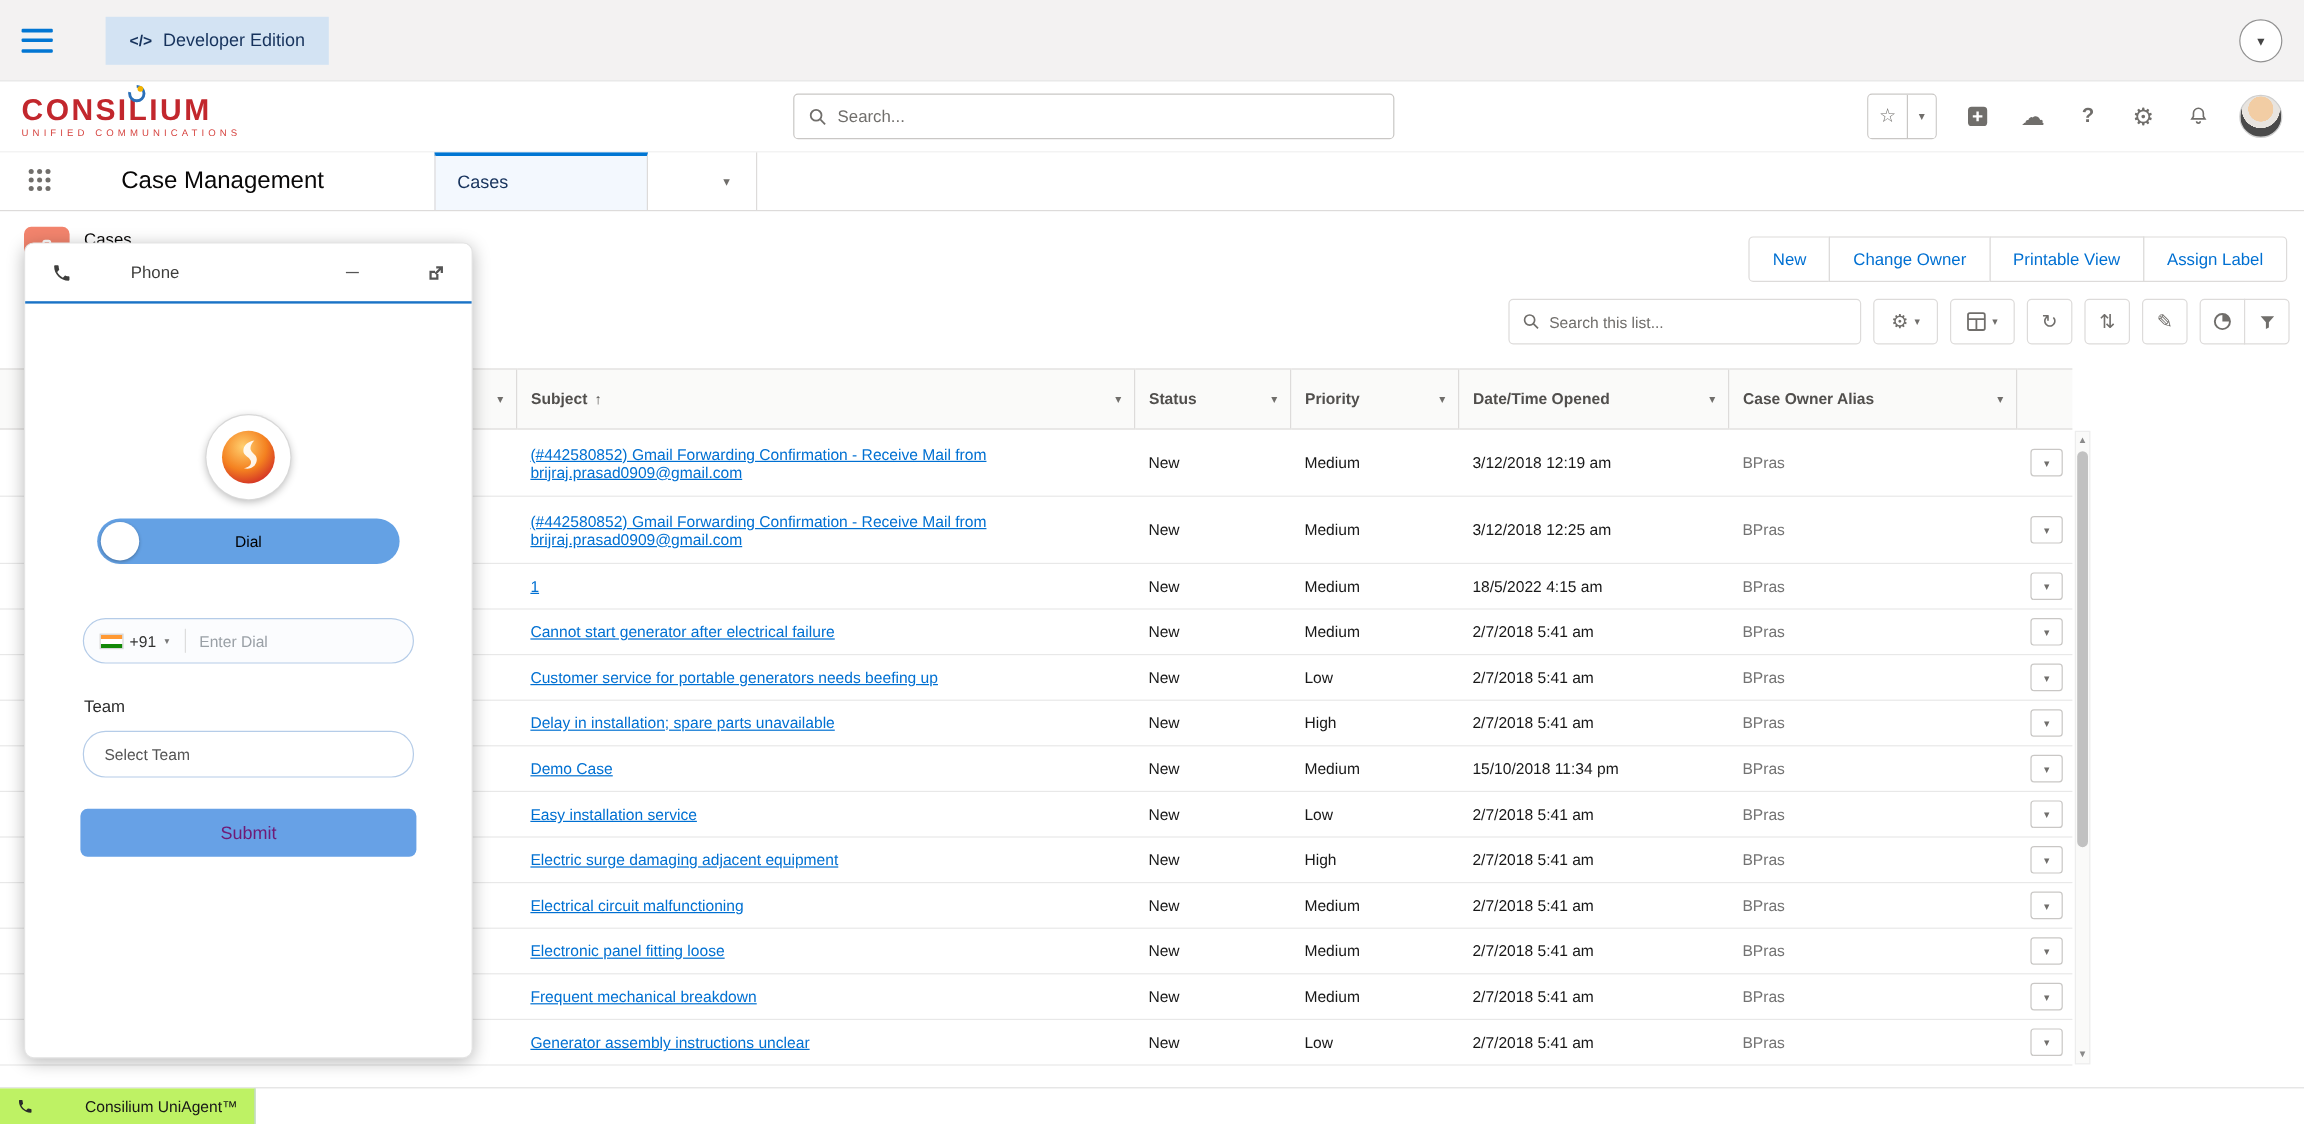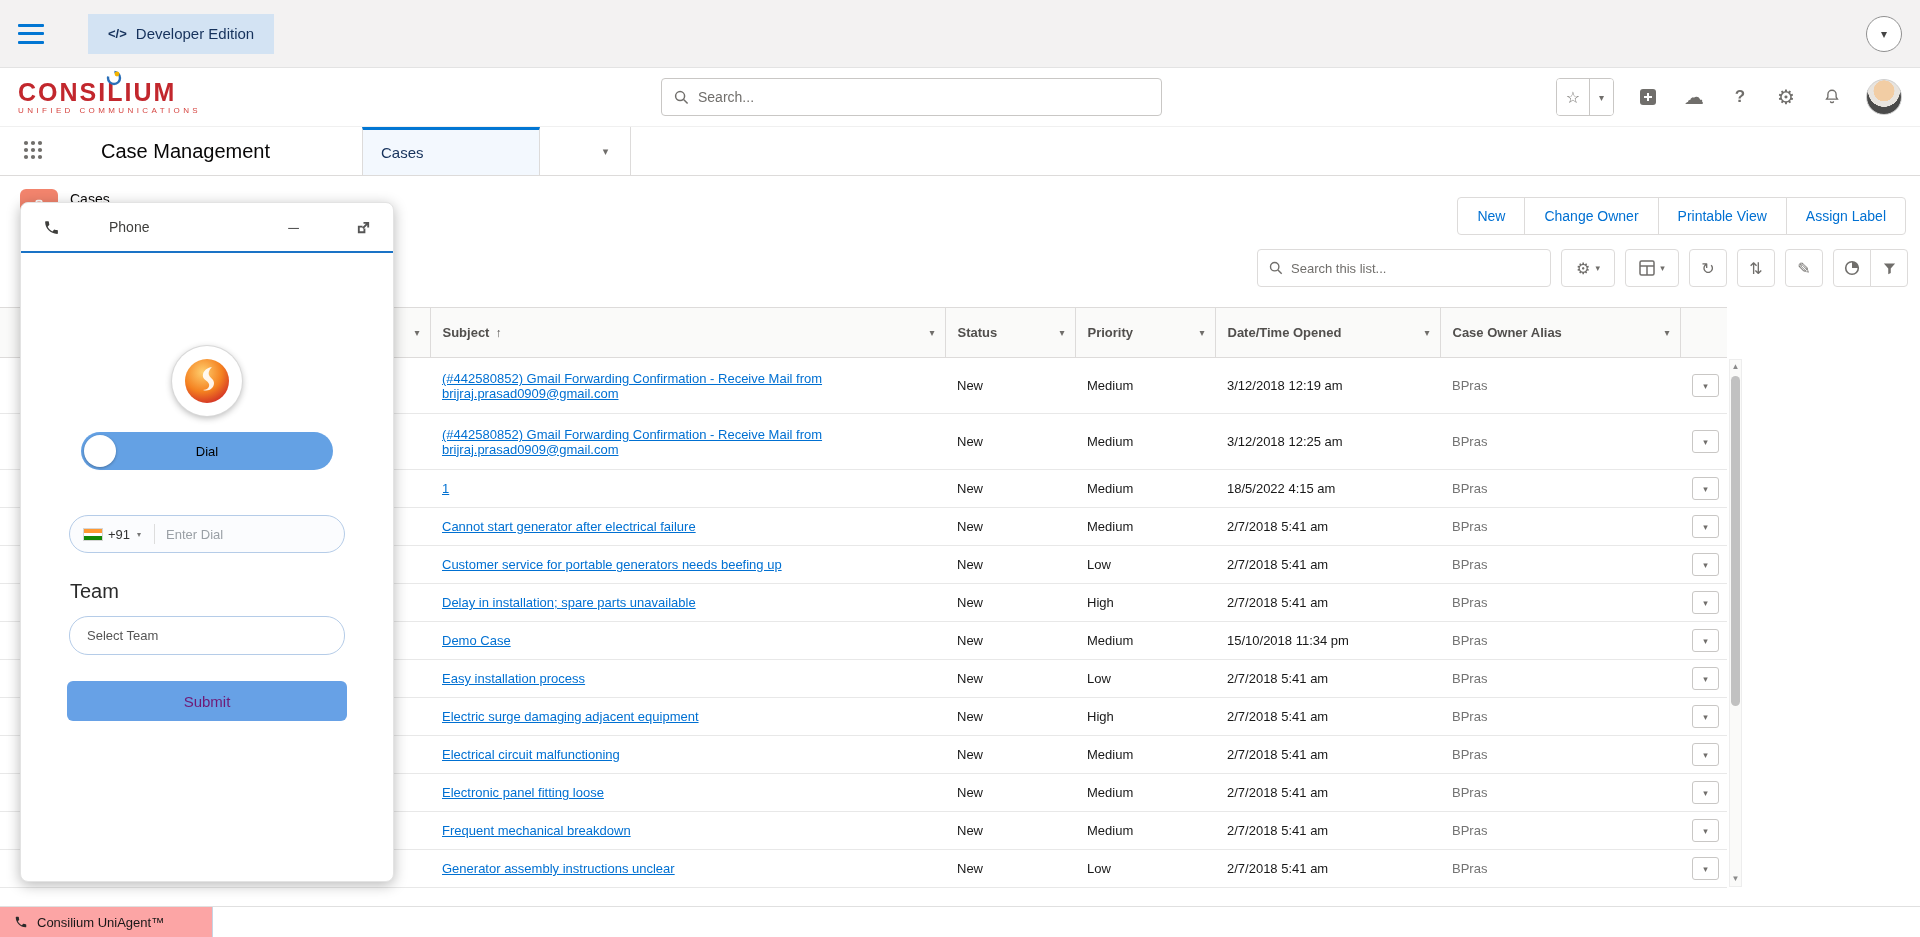--- a/index.html
+++ b/index.html
@@ -89,27 +89,27 @@
   .pw-dial { position:relative; width:252px; height:38px; margin:16px auto 0; border-radius:19px; background:#64a1e4; cursor:pointer; }
   .pw-dial .knob { position:absolute; left:3px; top:3px; width:32px; height:32px; border-radius:50%; background:#fff; box-shadow:0 1px 3px rgba(0,0,0,0.3); }
   .pw-dial .dial-label { position:absolute; inset:0; display:flex; align-items:center; justify-content:center; color:#000000; font-size:13px; }
   .pw-numrow { width:276px; height:38px; margin:45px auto 0; border:1.5px solid #b5cce8; border-radius:19px; background:#fbfcfe; display:flex; align-items:center; padding:0 6px 0 13px; gap:5px; }
   .flag-in { width:20px; height:13px; background:linear-gradient(180deg, #ff9933 0 33%, #ffffff 33% 66%, #128807 66% 100%); border:1px solid #d6d6d6; }
   .cc-text { font-size:13px; color:#333; }
   .cc-chev { font-size:8px; color:#777; background:none; border:none; cursor:pointer; padding:0 2px; }
   .num-div { width:1px; height:20px; background:#ddd; margin:0 6px; }
   .pw-numrow input { border:none; outline:none; background:transparent; font-size:13px; font-family:inherit; width:130px; }
   .pw-numrow input::placeholder { color:#9aa0a6; }
-  .pw-team-label { margin:27px 0 0 49px; font-size:20px; color:#2b2b2b; }
+  .pw-team-label { margin:27px 0 0 49px; font-size:14px; color:#2b2b2b; }
   .pw-select { width:276px; height:39px; margin:13px auto 0; border:1.5px solid #b5cce8; border-radius:19px; display:flex; align-items:center; padding-left:17px; font-size:13px; color:#555; cursor:pointer; background:#fff; }
   .pw-submit { display:flex; align-items:center; justify-content:center; width:280px; height:40px; margin:26px auto 0; border:none; border-radius:6px; background:#67a1e6; color:#701a75; font-size:15px; font-family:inherit; cursor:pointer; }
 
   
   .dock { position:absolute; left:0; right:0; bottom:0; height:31px; background:#fff; border-top:1px solid #e0e0e0; z-index:60; display:flex; }
-  .dock-item { width:213px; height:100%; background:#fca5a5; border-right:1px solid #c6d4e4; display:flex; align-items:center; gap:9px; padding:0 14px; font-size:13px; color:#181818; cursor:pointer; }
+  .dock-item { width:213px; height:100%; background:#bef264; border-right:1px solid #c6d4e4; display:flex; align-items:center; gap:9px; padding:0 14px; font-size:13px; color:#181818; cursor:pointer;justify-content:space-between; }
 </style>
 </head>
 <body>
 
 <div class="screen">
 
   <div class="utility-bar">
     <button class="hamburger">
         <span></span>
         <span></span>
@@ -406,21 +406,21 @@
     <td><a class="owner-link">BPras</a></td>
     <td>
               <button class="row-action">
                 <span>▾</span>
               </button>
             </td>
   </tr>
 
   <tr class="short">
     <td></td>
-    <td><a class="subject-link">Easy installation process</a></td>
+    <td><a class="subject-link">Easy installation service</a></td>
     <td>New</td>
     <td>Low</td>
     <td>2/7/2018 5:41 am</td>
     <td><a class="owner-link">BPras</a></td>
     <td>
               <button class="row-action">
                 <span>▾</span>
               </button>
             </td>
   </tr>

